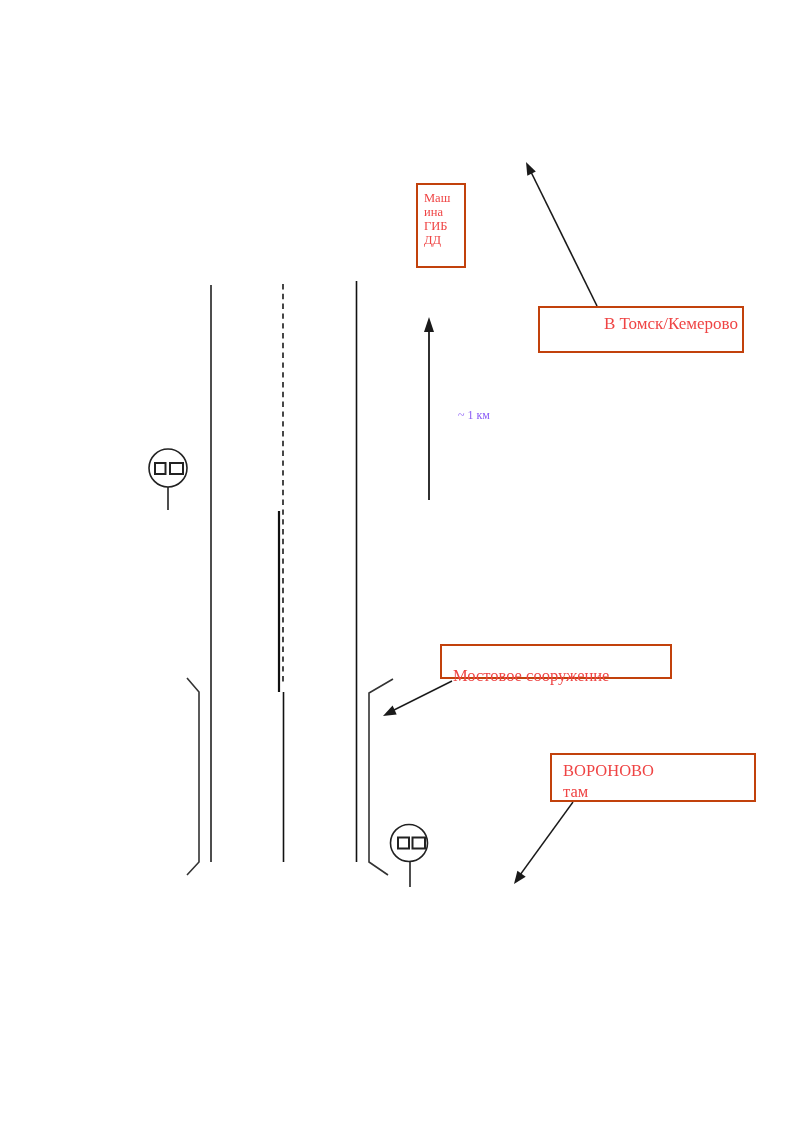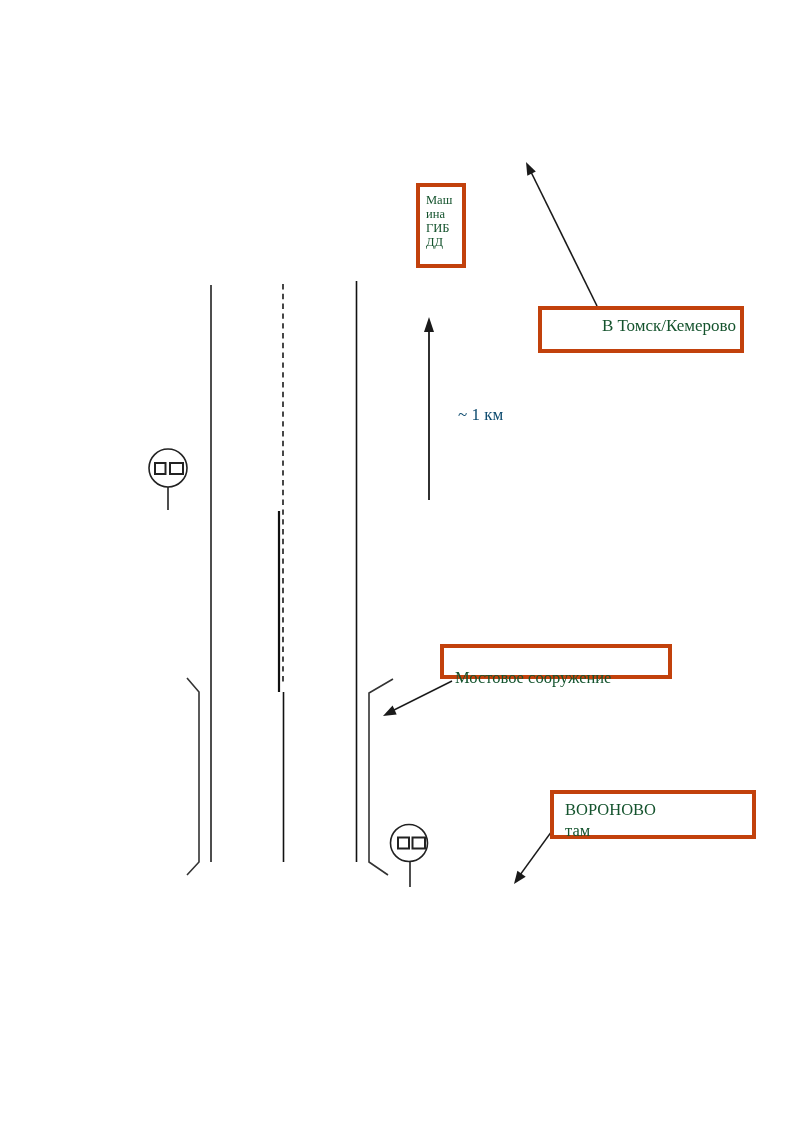--- a/index.html
+++ b/index.html
@@ -17,23 +17,23 @@
     overflow: hidden;
   }
   .scheme-svg {
     position: absolute;
     left: 0;
     top: 0;
   }
   .callout {
     position: absolute;
     box-sizing: border-box;
-    border: 4px solid #c2410c;
+    border: 2px solid #c2410c;
     background: #ffffff;
-    color: #14532d;
+    color: #ef4444;
   }
   .police-box {
     left: 416px;
     top: 183px;
     width: 50px;
     height: 85px;
     padding: 6px 2px 0 6px;
     font-size: 12.5px;
     line-height: 14px;
   }
@@ -51,34 +51,34 @@
     left: 440px;
     top: 644px;
     width: 232px;
     height: 35px;
     padding: 20px 4px 0 11px;
     font-size: 16.5px;
     line-height: 20px;
   }
   .voronovo-box {
     left: 550px;
-    top: 790px;
+    top: 753px;
     width: 206px;
     height: 49px;
     padding: 5px 4px 0 11px;
     font-size: 16.5px;
     line-height: 21px;
   }
   .distance-label {
     position: absolute;
     left: 458px;
     top: 405px;
-    font-size: 17px;
+    font-size: 12px;
     line-height: 20px;
-    color: #0c4a6e;
+    color: #8b5cf6;
   }
 </style>
 </head>
 <body>
 
 <div class="page">
 
   <svg class="scheme-svg" width="800" height="1131" viewBox="0 0 800 1131">
 
     <g>

